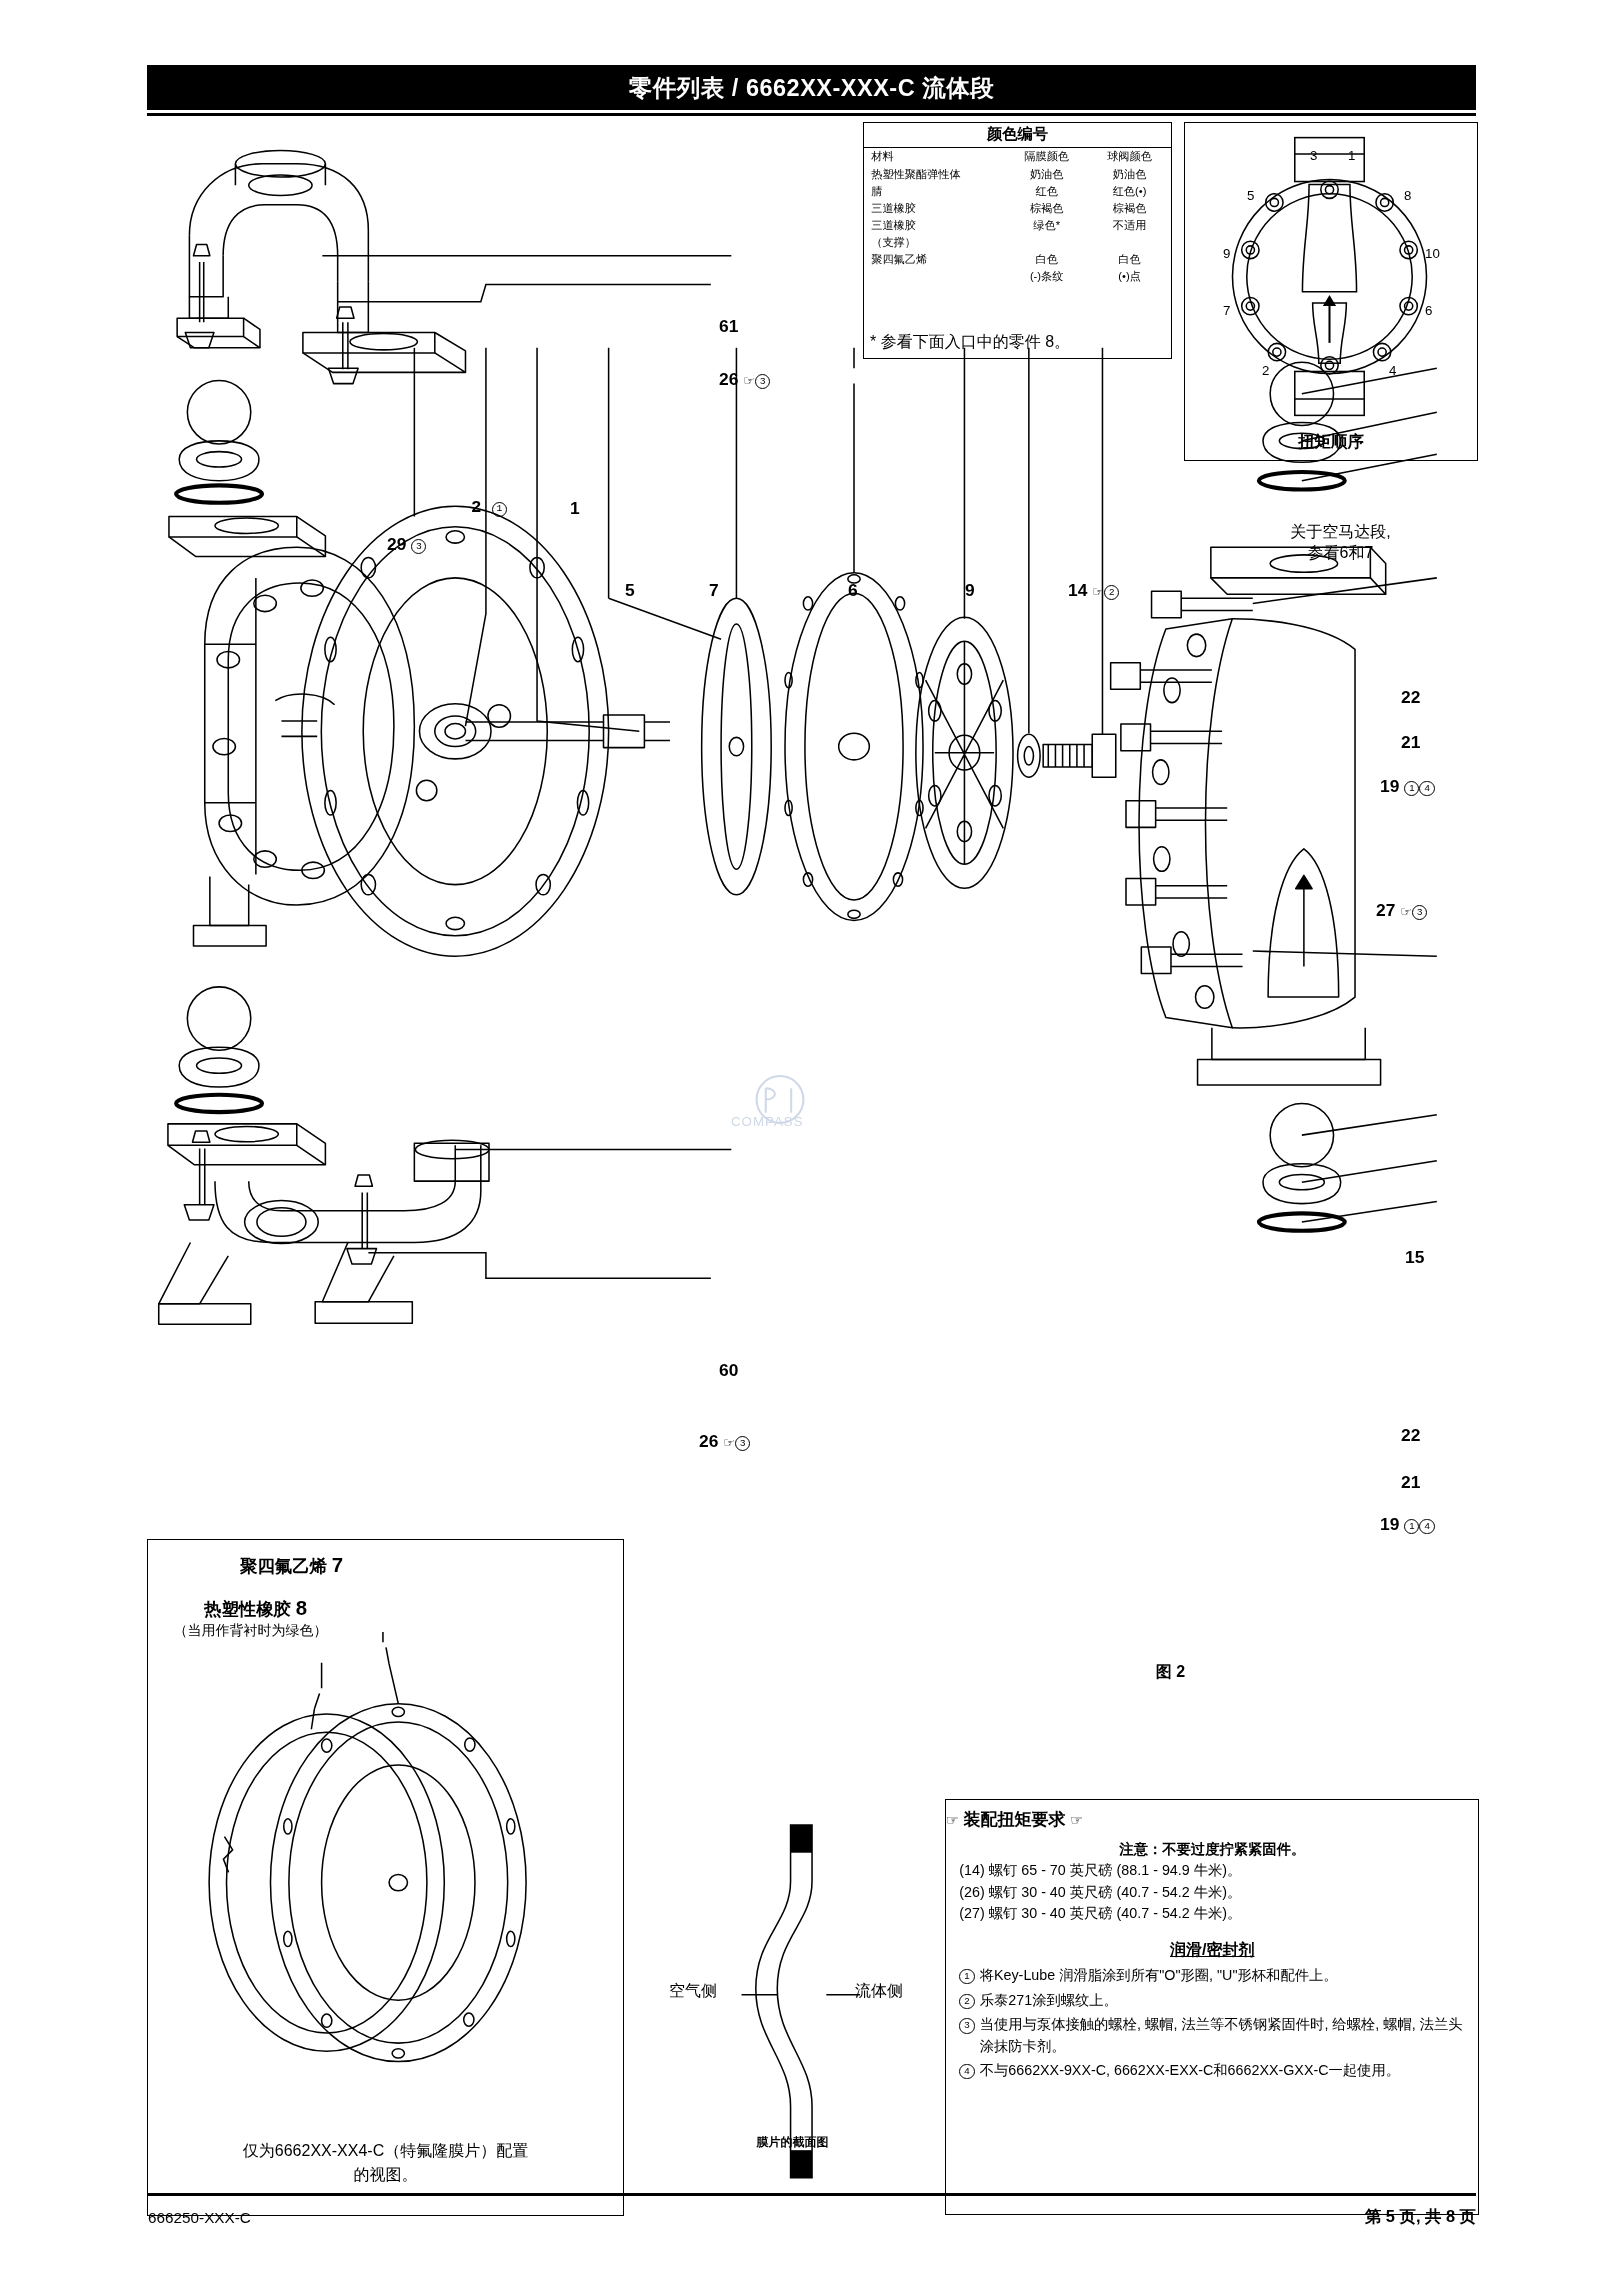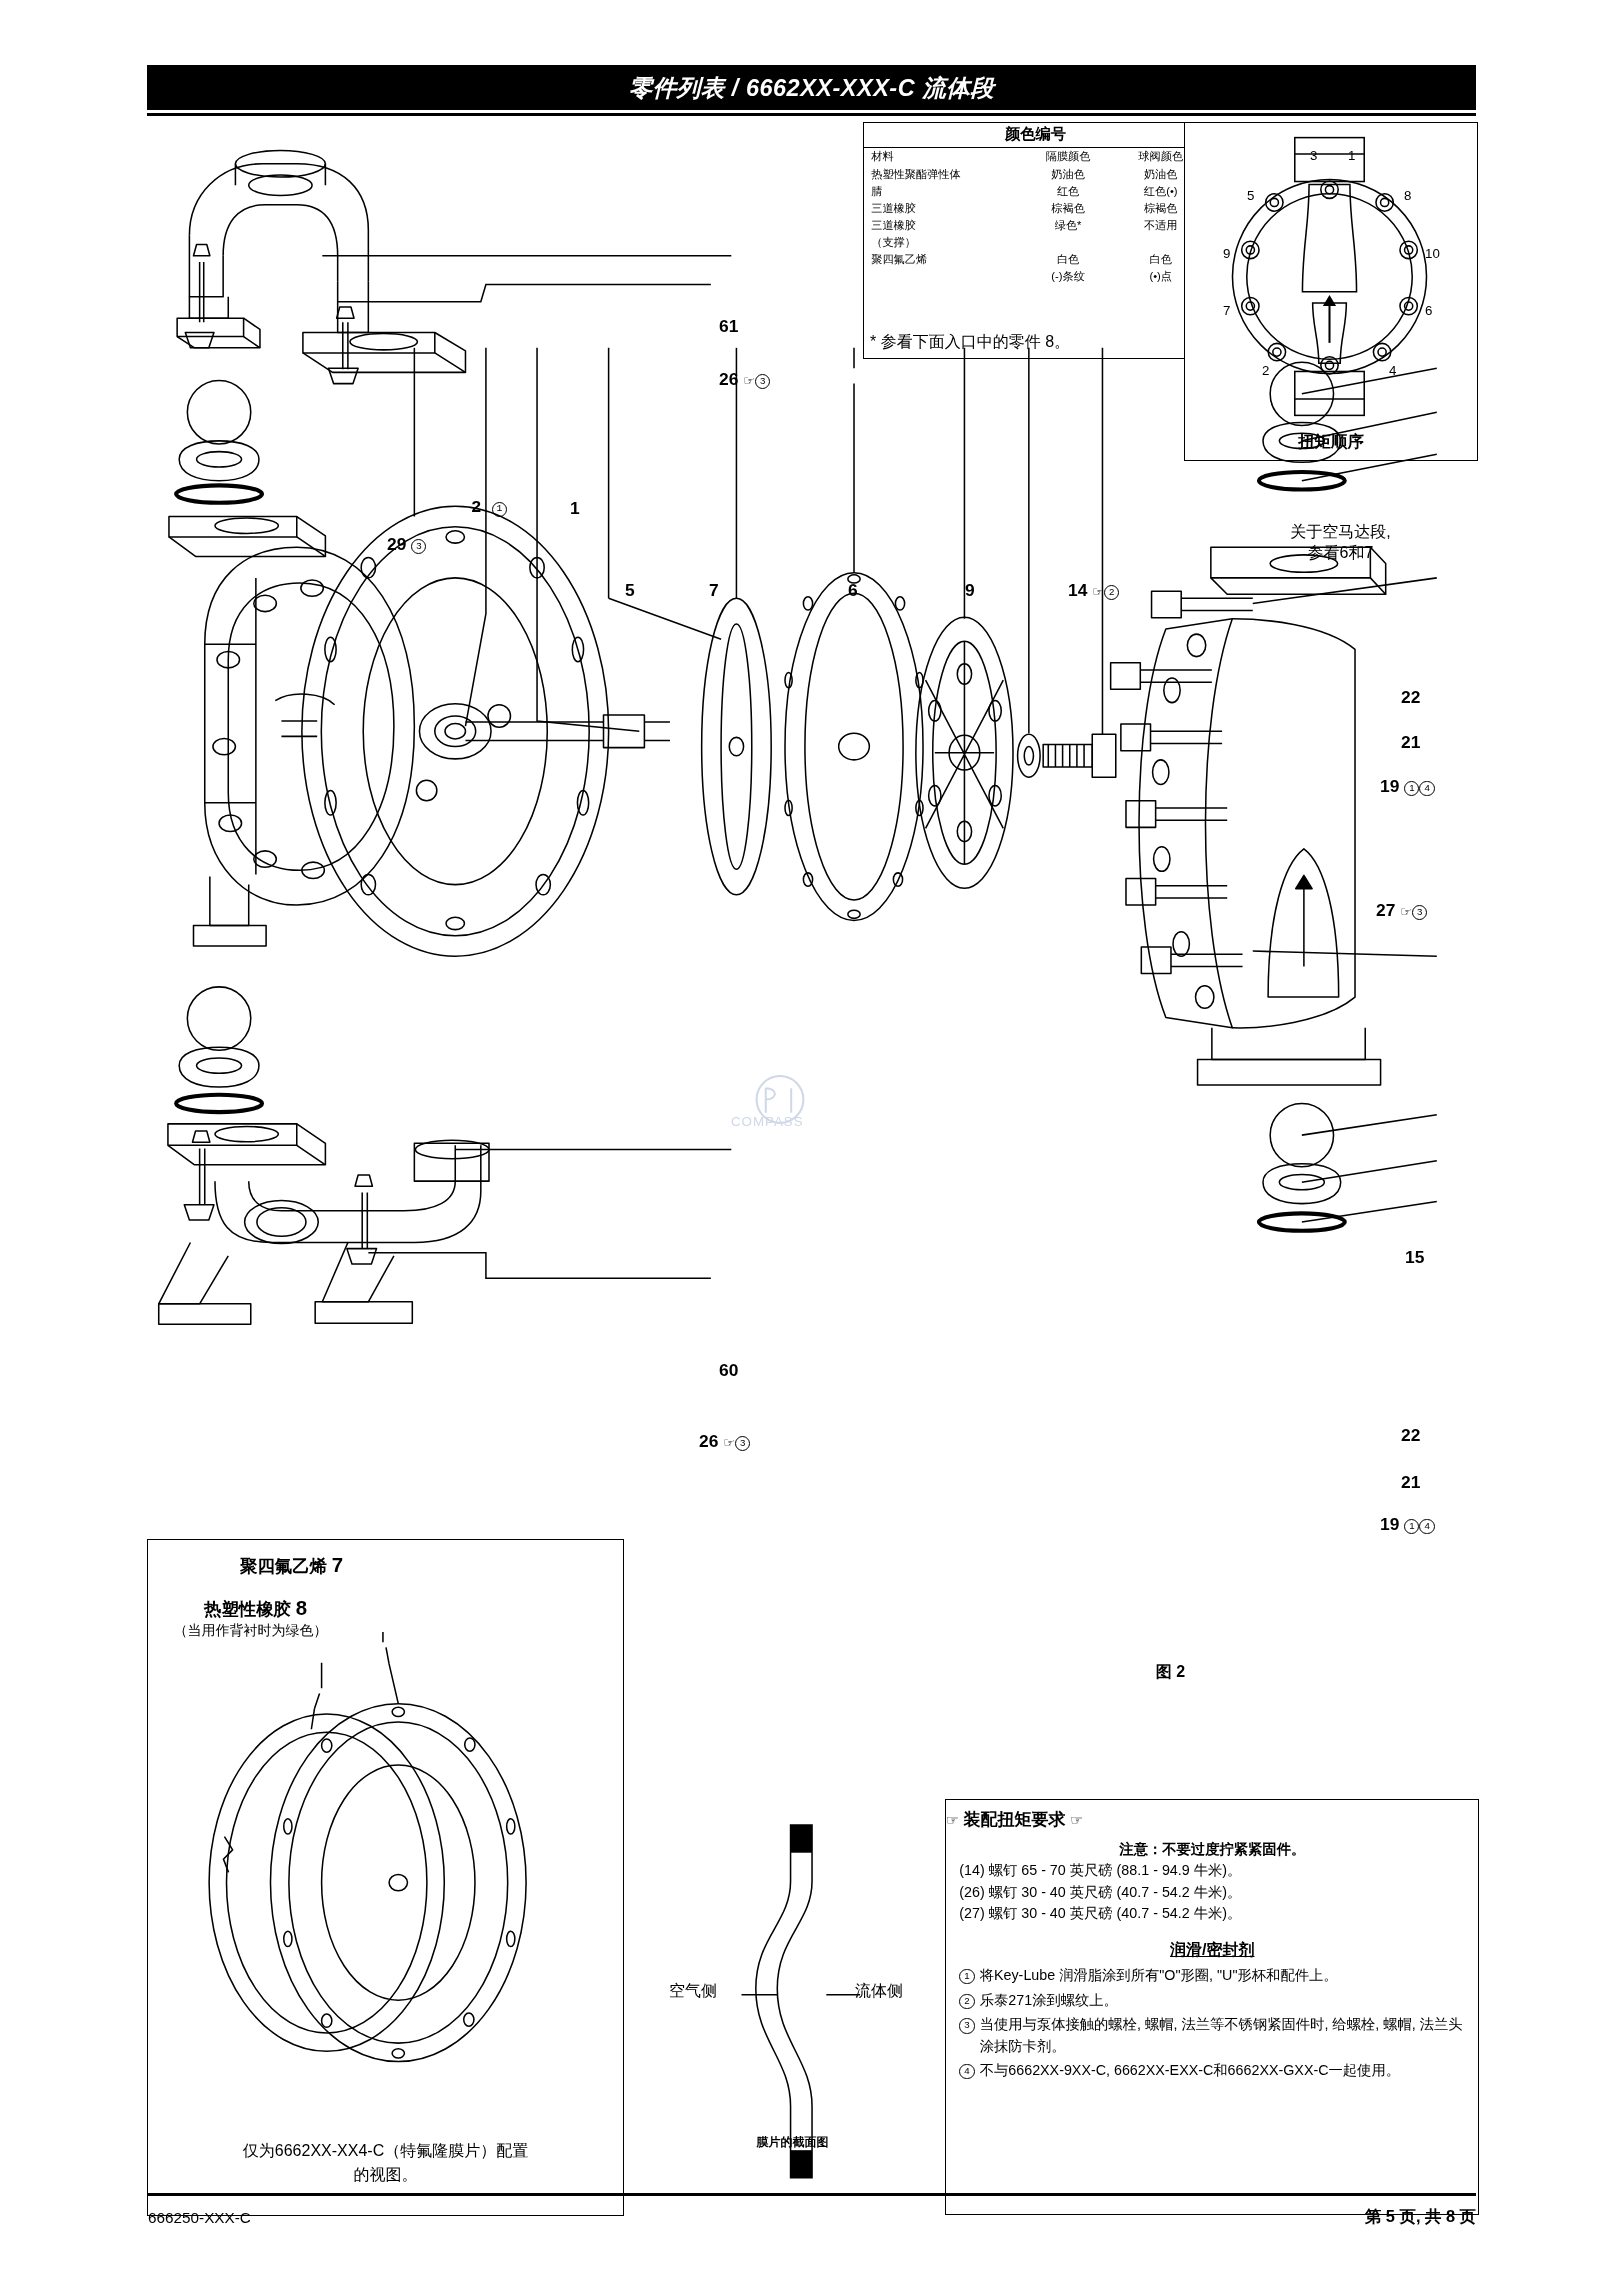--- a/index.html
+++ b/index.html
@@ -1,25 +1,25 @@
 <!DOCTYPE html>
 <html style="font-size:8.2px"><head>
 <meta charset="utf-8">
 <style>
   html,body{margin:0;padding:0;background:#fff;}
   body{font-family:"Liberation Sans","DejaVu Sans",sans-serif;color:#000;}
   #page{position:relative;width:1623px;height:2295px;background:#fff;overflow:hidden;}
 
   
   .hdr-bar{position:absolute;left:147px;top:65px;width:1329px;height:45px;background:#000;color:#fff;
-           display:flex;align-items:center;justify-content:center;font-size:23.5px;font-weight:bold;letter-spacing:0.5px;font-style:italic;}
+           display:flex;align-items:center;justify-content:center;font-size:23.5px;font-weight:bold;letter-spacing:0.5px;}
   .hdr-rule{position:absolute;left:147px;top:113px;width:1329px;height:2.6px;background:#000;}
 
   
-  .colorbox{position:absolute;left:863px;top:122px;width:307px;height:235px;border:1.5px solid #000;background:#fff;padding-left:36px;}
+  .colorbox{position:absolute;left:863px;top:122px;width:307px;height:235px;border:1.5px solid #000;background:#fff;}
   .colorbox .cb-title{position:absolute;left:0;top:0;width:100%;height:23.5px;border-bottom:1px solid #000;
       display:flex;align-items:center;justify-content:center;font-size:15.3px;font-weight:bold;}
   .cb-tbl{position:absolute;left:0;top:24.5px;width:100%;font-size:11.2px;}
   .cb-tbl table{width:100%;border-collapse:collapse;}
   .cb-tbl td{padding:1px 2px;vertical-align:top;}
   .cb-tbl .c1{width:46%;padding-left:7.2px;}
   .cb-tbl .c2{width:27%;text-align:center;}
   .cb-tbl .c3{width:27%;text-align:center;}
   .cb-head td{font-weight:normal;padding-bottom:2px;}
   .cb-note{position:absolute;left:6.1px;bottom:5.1px;font-size:16px;}

